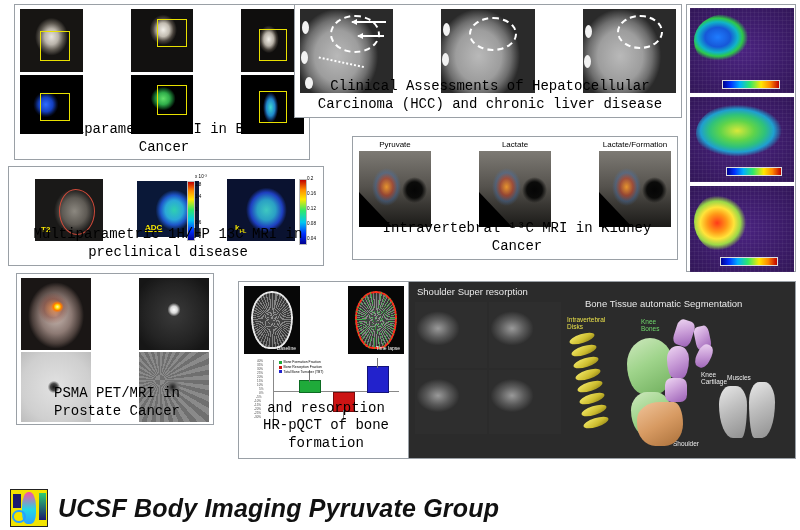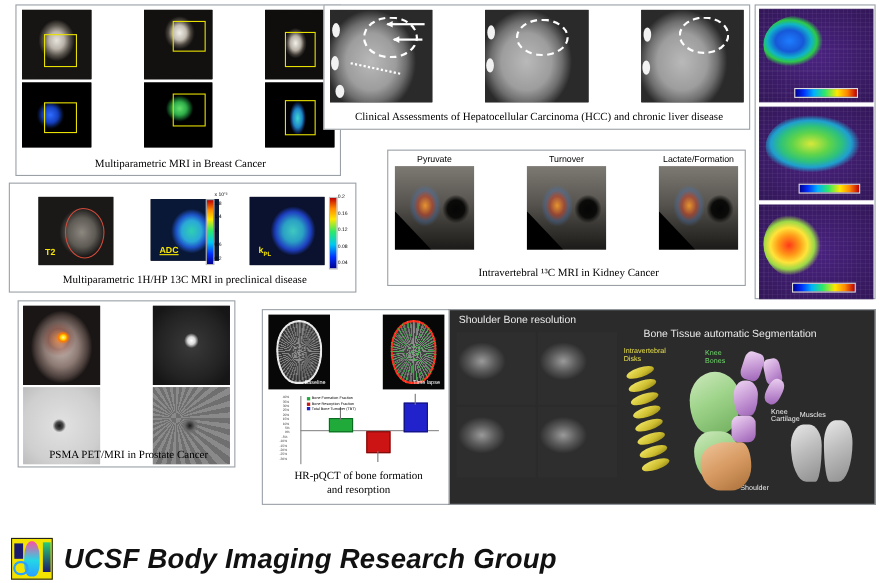--- a/index.html
+++ b/index.html
@@ -4,22 +4,22 @@
 <style>
   html,body{margin:0;padding:0;}
   body{
     width:800px;height:530px;background:#ffffff;
     font-family:"Liberation Sans", sans-serif;
     overflow:hidden;position:relative;
   }
   .panel{position:absolute;box-sizing:border-box;background:#fff;
          border:1px solid #9aa0a6;}
   .caption{
-    text-align:center;color:#000;font-size:10px;
-    font-family:Liberation Serif, serif;line-height:1.25;
+    text-align:center;color:#000;font-size:14px;
+    font-family:Liberation Mono, monospace;line-height:1.25;
     padding:2px 2px 1px 2px;
   }
   .imgrow{display:flex;justify-content:space-between;gap:48px;}
   .mri{position:relative;overflow:hidden;background:#000;}
 
   
   .breast-a{
     background:
       radial-gradient(ellipse 26% 30% at 50% 44%, #e8e4dd 0%, #b9b3aa 42%, #5c574f 72%, #171513 100%),
       radial-gradient(ellipse 58% 70% at 48% 52%, #6e665c 0%, #2b2724 60%, #0a0908 100%),
@@ -291,21 +291,21 @@
   <div class="pmap" style="width:104px;height:86px;margin-top:4px;">
     <div class="bg"></div>
     <div class="blob3" style="left:4px;top:6px;width:58px;height:62px;border-radius:52% 48% 42% 58%/48% 44% 56% 52%;"></div>
     <div class="hbar" style="left:30px;bottom:6px;width:56px;"></div>
   </div>
 </div>
 
 <div class="panel" style="left:352px;top:136px;width:326px;height:124px;">
   <div class="imgrow" style="padding:3px 6px 0 6px;">
     <div class="subcap" style="width:100px;">Pyruvate</div>
-    <div class="subcap" style="width:100px;">Turnover</div>
+    <div class="subcap" style="width:100px;">Lactate</div>
     <div class="subcap" style="width:100px;">Lactate/Formation</div>
   </div>
   <div class="imgrow" style="padding:2px 6px 0 6px;">
     <div class="kid" style="width:100px;height:76px;">
       <div class="hot"></div>
       <div class="dark"></div>
       <div class="wedge"></div>
     </div>
     <div class="kid" style="width:100px;height:76px;">
       <div class="hot"></div>
@@ -417,27 +417,27 @@
     <div class="ytick" style="left:8px;top:33px;">0%</div>
     <div class="ytick" style="left:5px;top:37px;">-5%</div>
     <div class="ytick" style="left:3px;top:41px;">-10%</div>
     <div class="ytick" style="left:3px;top:45px;">-15%</div>
     <div class="ytick" style="left:3px;top:49px;">-20%</div>
     <div class="ytick" style="left:3px;top:53px;">-25%</div>
     <div class="ytick" style="left:3px;top:57px;">-30%</div>
   </div>
 
   <div class="caption" style="position:absolute;left:0;bottom:5px;width:100%;">
+    <div>and resorption</div>
     <div>HR-pQCT of bone formation</div>
-    <div>and resorption</div>
   </div>
 </div>
 
 <div class="dark-panel" style="left:408px;top:281px;width:388px;height:178px;">
-  <div class="dk-title" style="left:8px;top:4px;">Shoulder Bone resolution</div>
+  <div class="dk-title" style="left:8px;top:4px;">Shoulder Super resorption</div>
   <div class="dk-title" style="left:176px;top:16px;">Bone Tissue automatic Segmentation</div>
 
   <div class="sh-img" style="left:6px;top:20px;width:72px;height:66px;"></div>
   <div class="sh-img" style="left:80px;top:20px;width:72px;height:66px;"></div>
   <div class="sh-img" style="left:6px;top:88px;width:72px;height:64px;"></div>
   <div class="sh-img" style="left:80px;top:88px;width:72px;height:64px;"></div>
 
   <div class="seg-lbl seg-yellow" style="left:158px;top:34px;">
     <span>Intravertebral</span><br>
     <span>Disks</span>
@@ -483,14 +483,14 @@
               border-radius:50% 20% 40% 40%/40% 50% 50% 50%;"></div>
 </div>
 
 <div class="footer">
   <div class="logo">
     <div class="sq"></div>
     <div class="fig"></div>
     <div class="ring"></div>
     <div class="bar2"></div>
   </div>
-  <div class="brand">UCSF Body Imaging Research Group</div>
+  <div class="brand">UCSF Body Imaging Pyruvate Group</div>
 </div>
 
 </body></html>

